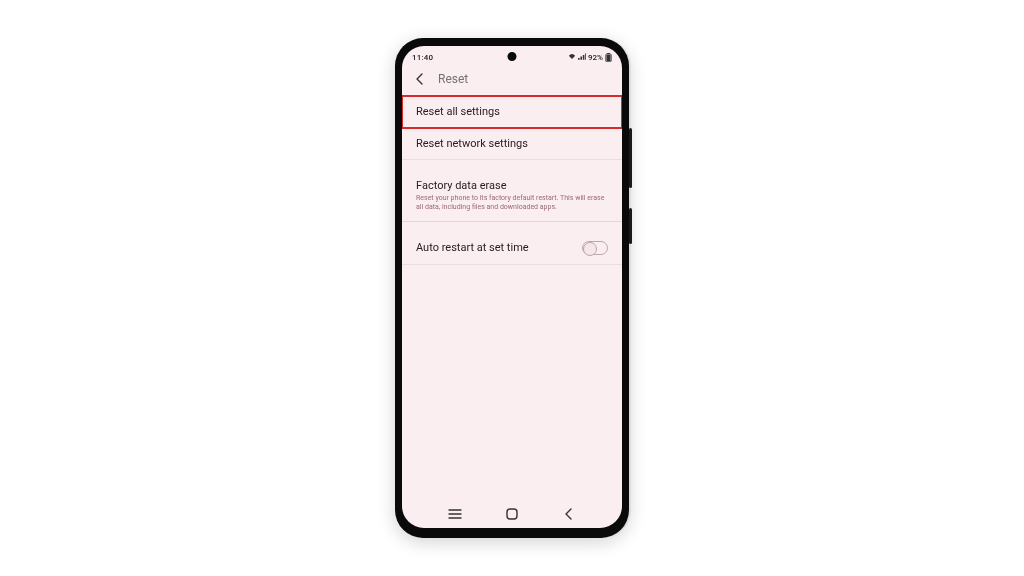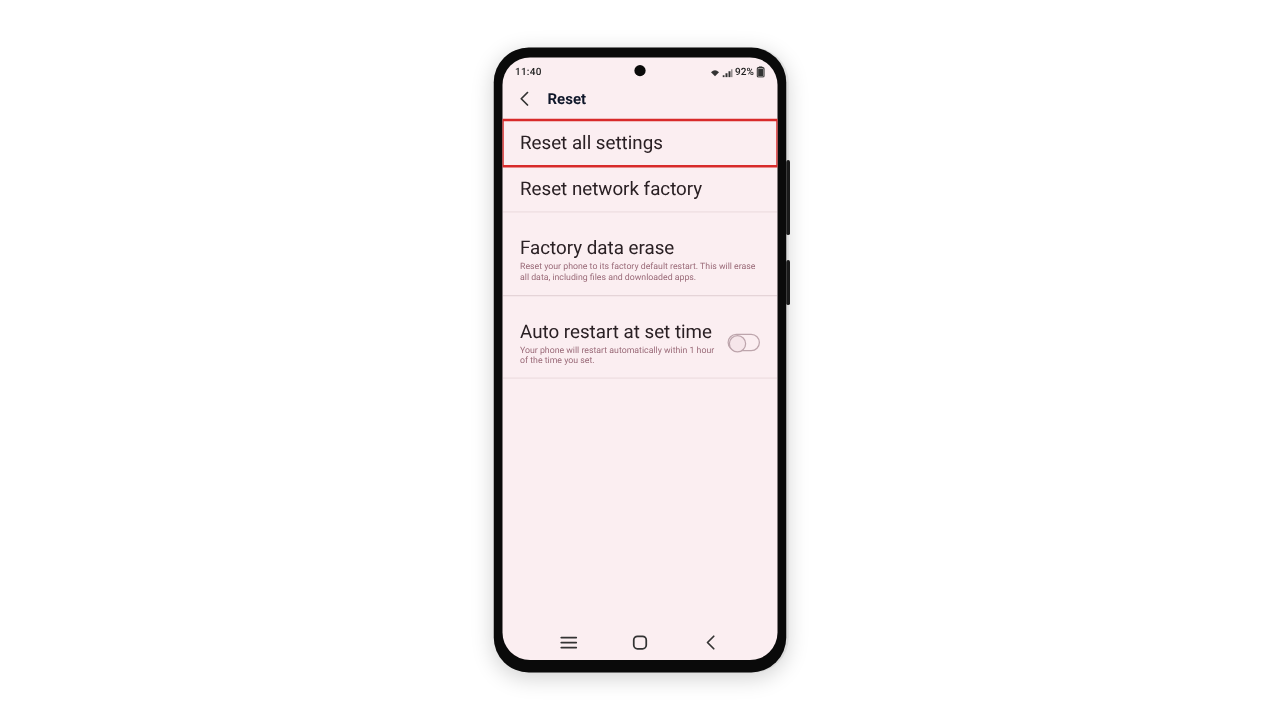--- a/index.html
+++ b/index.html
@@ -53,39 +53,39 @@
       display: flex;
       align-items: center;
       justify-content: space-between;
       padding: 0 10px;
       font-size: 8px;
       font-weight: 500;
       color: #222;
       margin-top: 2px;
     }
     .status-left { letter-spacing: .2px; }
-    .status-right { display:flex; align-items:flex-end; gap:2px; }
+    .status-right { display:flex; align-items:flex-start; gap:2px; }
     .status-right svg { display:block; }
 
     .header {
       display:flex; align-items:center; gap:10px;
       padding: 6px 12px 10px 12px;
     }
     .back-arrow { width:14px; display:flex; align-items:center; }
-    .header-title { font-size: 12px; color:#0f172a; font-weight:700; }
+    .header-title { font-size: 12px; color:#737373; font-weight:400; }
 
     .list { display:flex; flex-direction:column; }
     .row {
       padding: 9px 14px 9px 14px;
       border-bottom: 1px solid rgba(120,80,90,0.10);
       display:flex; align-items:center; justify-content:space-between;
       gap:10px;
     }
     .row .texts { display:flex; flex-direction:column; gap:2px; flex:1; }
-    .label { font-size: 15px; color:#2a2024; }
+    .label { font-size: 11px; color:#2a2024; }
     .sub { font-size: 7px; line-height:1.25; color:#9a6a78; }
 
     .highlight { outline: 2px solid #d82a2a; outline-offset:-1px; }
 
     .group-gap { height:10px; }
 
     .divider-strong { border-bottom:1px solid rgba(120,80,90,0.16); }
 
     .toggle {
       width:26px; height:14px; border:1px solid #bda5ac; border-radius:8px;
@@ -150,40 +150,39 @@
     <div class="list">
 
       <div class="row highlight">
         <div class="texts">
           <span class="label">Reset all settings</span>
         </div>
       </div>
 
       <div class="row">
         <div class="texts">
-          <span class="label">Reset network factory</span>
+          <span class="label">Reset network settings</span>
         </div>
       </div>
 
 
       <div class="group-gap"></div>
 
       <div class="row divider-strong">
         <div class="texts">
           <span class="label">Factory data erase</span>
           <span class="sub">Reset your phone to its factory default restart. This will erase all data, including files and downloaded apps.</span>
         </div>
       </div>
 
       <div class="group-gap"></div>
 
       <div class="row">
         <div class="texts">
           <span class="label">Auto restart at set time</span>
-          <span class="sub">Your phone will restart automatically within 1 hour of the time you set.</span>
         </div>
         <div class="toggle"></div>
       </div>
 
     </div>
 
     <div class="spacer"></div>
 
     <div class="nav-bar">
       <span class="nav-item">

